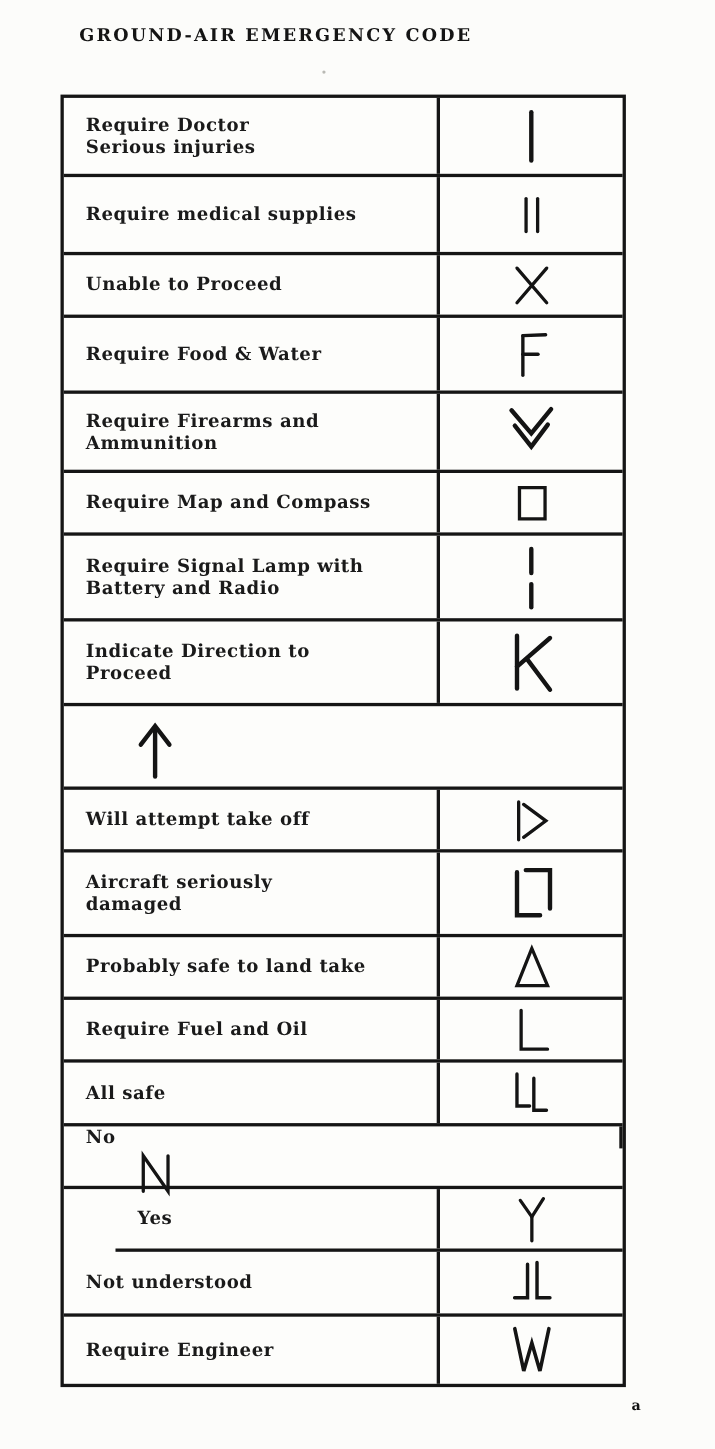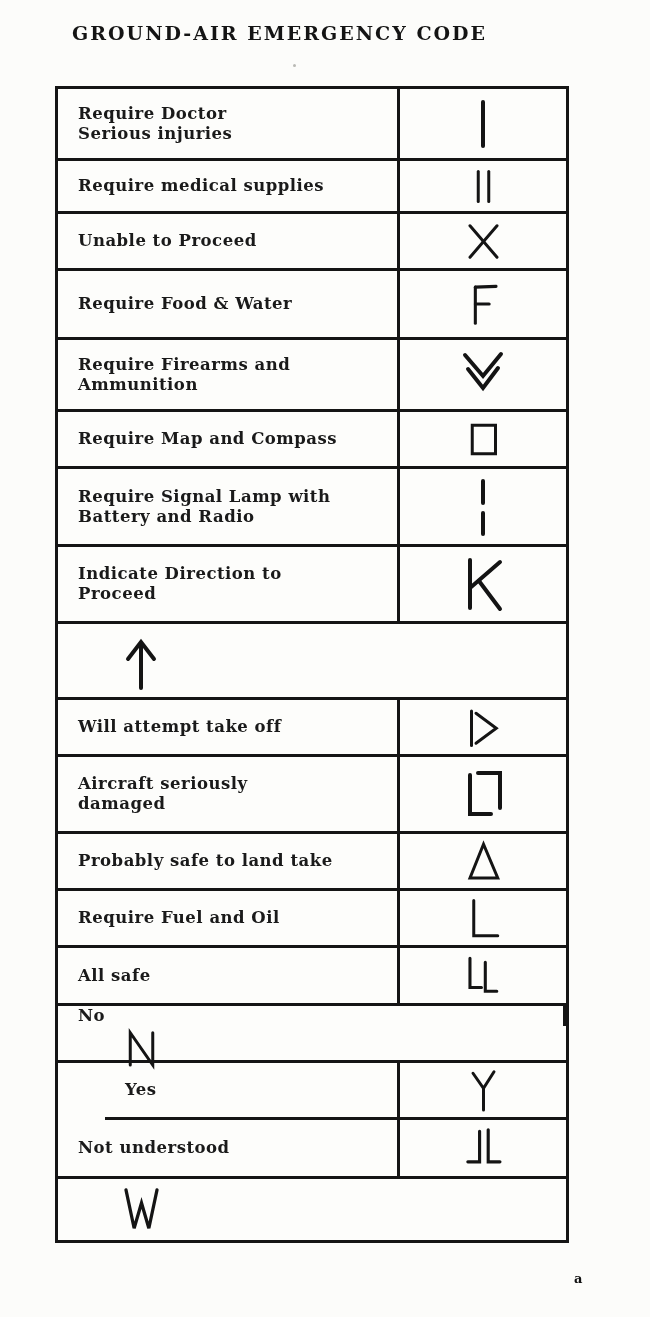--- a/index.html
+++ b/index.html
@@ -6,21 +6,21 @@
   body{
     width:650px;height:1317px;
     background:#fbfbf9;
     font-family:"DejaVu Serif", serif;
     position:relative;
     overflow:hidden;
   }
   .page{position:relative;width:650px;height:1317px;background:#fcfcfa;}
   .title{
     position:absolute;left:72px;top:22px;
-    font-weight:bold;font-size:19px;letter-spacing:2px;
+    font-weight:bold;font-size:16px;letter-spacing:2px;
     color:#141414;white-space:nowrap;
   }
   .speck{position:absolute;width:3px;height:3px;background:#b9b9b4;border-radius:50%;}
   .code-table{
     position:absolute;left:55px;top:86px;width:514px;
     border:3px solid #151515;
     box-sizing:border-box;
     background:#fdfdfb;
   }
   .row{display:flex;border-bottom:3px solid #151515;box-sizing:border-box;}
@@ -59,21 +59,21 @@
         <div class="msg">
           <div>Require Doctor</div>
           <div>Serious injuries</div>
         </div>
         <div class="sym">
           <svg viewBox="0 0 60 60" width="60" height="60">
             <path d="M30 8 L30 52"></path>
           </svg>
         </div>
       </div>
-      <div class="row" style="height: 53px;">
+      <div class="row" style="height: 71px;">
         <div class="msg">
           <div>Require medical supplies</div>
         </div>
         <div class="sym">
           <svg viewBox="0 0 60 60" width="45" height="45">
             <path d="M23 10 L23 50"></path>
             <path d="M37 10 L37 50"></path>
           </svg>
         </div>
       </div>
@@ -235,20 +235,23 @@
           <div>Not understood</div>
         </div>
         <div class="sym">
           <svg viewBox="0 0 60 60" width="47" height="47">
             <path d="M25 8 L25 47 L10 47"></path>
             <path d="M36 6 L36 47 L51 47"></path>
           </svg>
         </div>
       </div>
       <div class="row" style="height: 61px;">
+        <div class="msg">
+          <div>Require Engineer</div>
+        </div>
         <div class="sym">
           <svg viewBox="0 0 60 60" width="49" height="49">
             <path d="M11 6 L21 53 L30 22 L39 53 L49 6"></path>
           </svg>
         </div>
       </div>
     </div>
   <div class="page-mark">a</div>
 </div>
 

